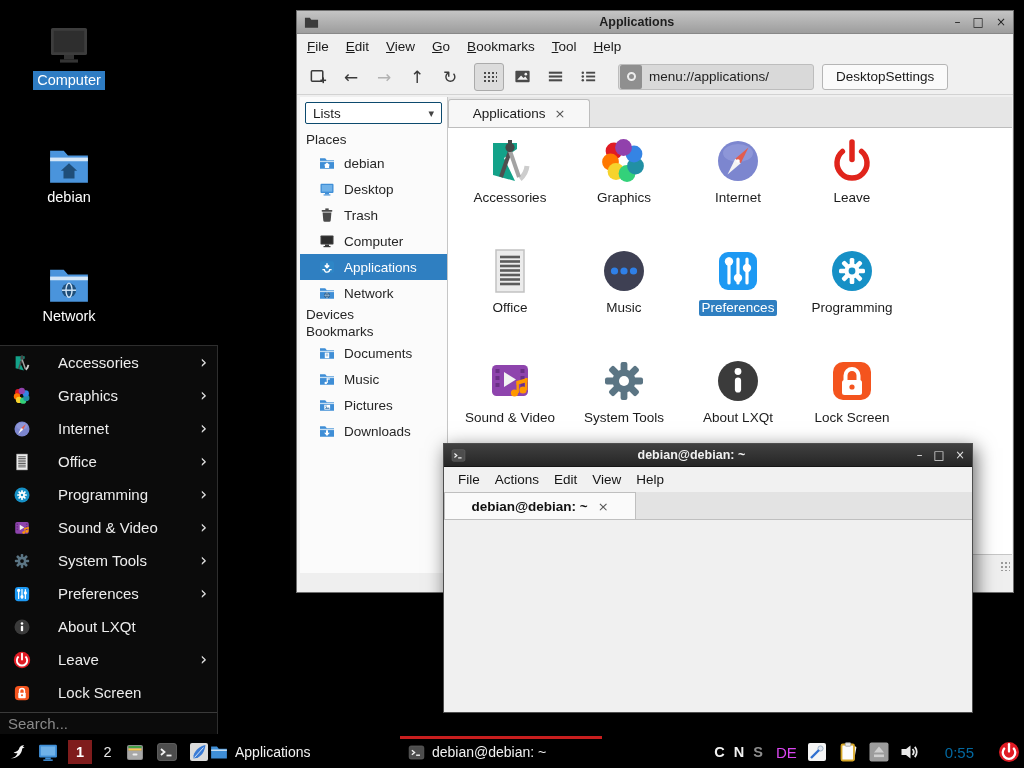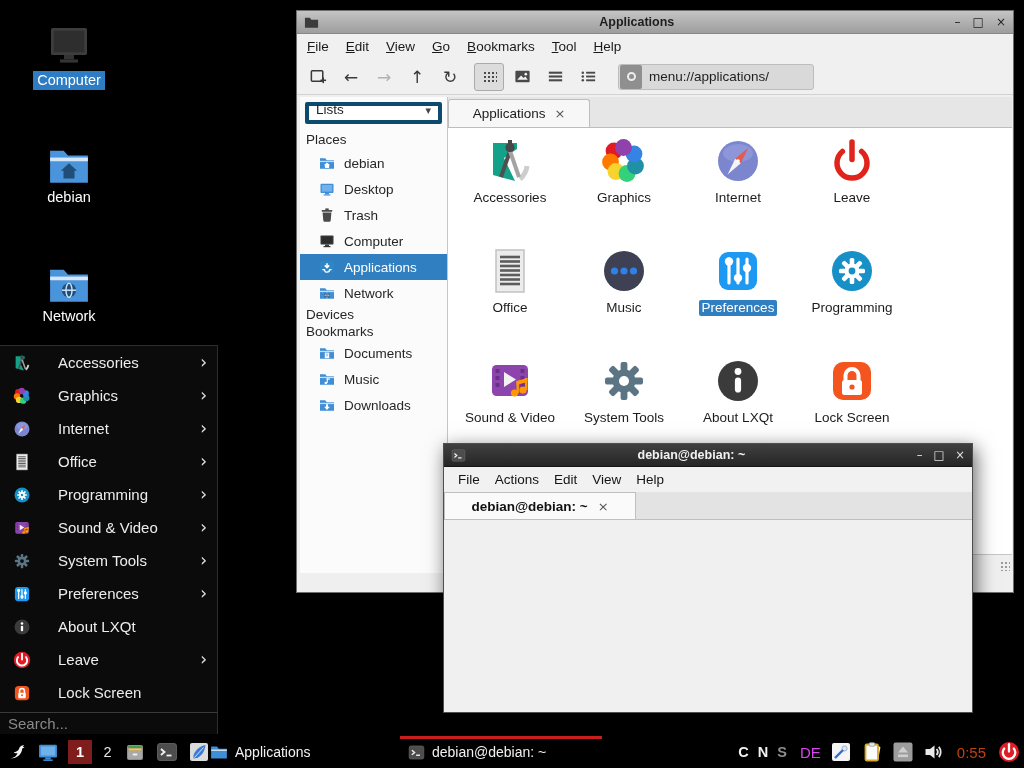--- a/index.html
+++ b/index.html
@@ -38,21 +38,21 @@
   .dotgrid { width:15px; height:13px;
     background-image:radial-gradient(#4a4a4a 1px, transparent 1.2px);
     background-size:4px 4px; background-position:1px 1px; }
   .addr { display:flex; align-items:center; width:196px; height:26px; background:#d9d9d9; border:1px solid #bdbdbd; border-radius:3px; margin-left:12px; overflow:hidden; }
   .addr-ic { width:22px; height:24px; background:#8f8f8f; display:flex; align-items:center; justify-content:center; border-radius:2px; margin-left:1px; }
   .addr-ring { width:9px; height:9px; border:2px solid #ececec; border-radius:50%; }
   .addr-text { font-size:13.5px; color:#1f1f1f; padding-left:7px; white-space:nowrap; }
   .ds-btn { height:26px; padding:0 13px; margin-left:8px; background:#fafafa; border:1px solid #b5b5b5; border-radius:3px; font-size:13.5px; color:#1a1a1a; display:flex; align-items:center; }
 
   #fm-side { position:absolute; left:3px; top:86px; width:148px; height:476px; background:#fbfbfb; border-right:1px solid #c6c6c6; }
-  .combo { margin:5px; height:22px; background:#fff; border:4px solid #0c4a6e; border-radius:2px; display:flex; align-items:flex-end; font-size:13.5px; color:#1c1c1c; padding:3px 7px; }
+  .combo { margin:5px; height:22px; background:#fff; border:1px solid #0c4a6e; border-radius:2px; display:flex; align-items:center; font-size:13.5px; color:#1c1c1c; padding:3px 7px; }
   .combo .c-lbl { flex:1; }
   .combo .c-arrow { font-size:11px; color:#444; }
   .tree { font-size:13.5px; color:#262626; }
   .thead { height:21px; line-height:21px; padding-left:6px; }
   .titem { height:26px; display:flex; align-items:center; padding-left:19px; }
   .titem .ti-ic { width:16px; height:16px; flex:none; }
   .titem .ti-lbl { margin-left:9px; white-space:nowrap; }
   .titem.selected { background:#2f7fc1; color:#fff; }
 
   #fm-main { position:absolute; left:151px; top:86px; width:564px; height:476px; }
@@ -105,21 +105,21 @@
   .ws2 { width:15px; color:#e6e6e6; font-size:14.5px; text-align:center; }
   .task { position:absolute; top:0; height:32px; display:flex; align-items:center; gap:7px; padding:0 8px; color:#f2f2f2; font-size:14px; white-space:nowrap; overflow:hidden; }
   #task-apps { left:202px; width:196px; }
   #task-term { left:400px; width:202px; }
   .task.active::before { content:''; position:absolute; left:0; right:0; top:0; height:3px; background:#c81e1e; }
   #tb-tray { position:absolute; right:4px; top:0; height:32px; display:flex; align-items:center; gap:9px; color:#ececec; }
   .kbd-led { font-size:14.5px; font-weight:bold; color:#f2f2f2; }
   .kbd-led.dim { color:#8f8f8f; }
   .kbd-layout { font-size:15px; color:#d946ef; margin-left:4px; }
   .tray-ic { width:22px; height:22px; }
-  .clock { font-size:15px; color:#c2410c; margin:0 3px;text-align:right; }
+  .clock { font-size:15px; color:#0369a1; margin:0 15px;text-align:right; }
 </style>
 </head>
 <body>
 
 <svg width="0" height="0" style="position:absolute">
   <defs>
     <symbol id="s-acc" viewBox="0 0 48 48">
       <path fill="#13a289" d="M7 6 L7 38 L29 44 L18 21 L31 12 L31 6 Z"></path>
       <path d="M34 42 A20 20 0 0 0 41 29" stroke="#cdcdcd" stroke-width="5" fill="none"></path>
       <path d="M24 14 L15 40" stroke="#4f4f4f" stroke-width="4"></path>
@@ -456,20 +456,21 @@
               <circle cx="4" cy="14" r="1.3"></circle>
             </g>
         </svg>
       </span>
       <span class="addr">
         <span class="addr-ic">
             <span class="addr-ring"></span>
           </span>
         <span class="addr-text">menu://applications/</span>
       </span>
+      <span class="ds-btn">DesktopSettings</span>
     </div>
 
     <div id="fm-side">
       <div class="combo">
         <span class="c-lbl">Lists</span>
         <span class="c-arrow glyph">▾</span>
       </div>
       <div class="tree">
         <div class="thead">Places</div>
         <div class="titem">
@@ -514,20 +515,26 @@
           <svg class="ti-ic">
               <use href="#f-docs"></use>
             </svg>
           <span class="ti-lbl">Documents</span>
         </div>
         <div class="titem">
           <svg class="ti-ic">
               <use href="#f-music"></use>
             </svg>
           <span class="ti-lbl">Music</span>
+        </div>
+        <div class="titem">
+          <svg class="ti-ic">
+              <use href="#f-pics"></use>
+            </svg>
+          <span class="ti-lbl">Pictures</span>
         </div>
         <div class="titem">
           <svg class="ti-ic">
               <use href="#f-down"></use>
             </svg>
           <span class="ti-lbl">Downloads</span>
         </div>
       </div>
     </div>
 

